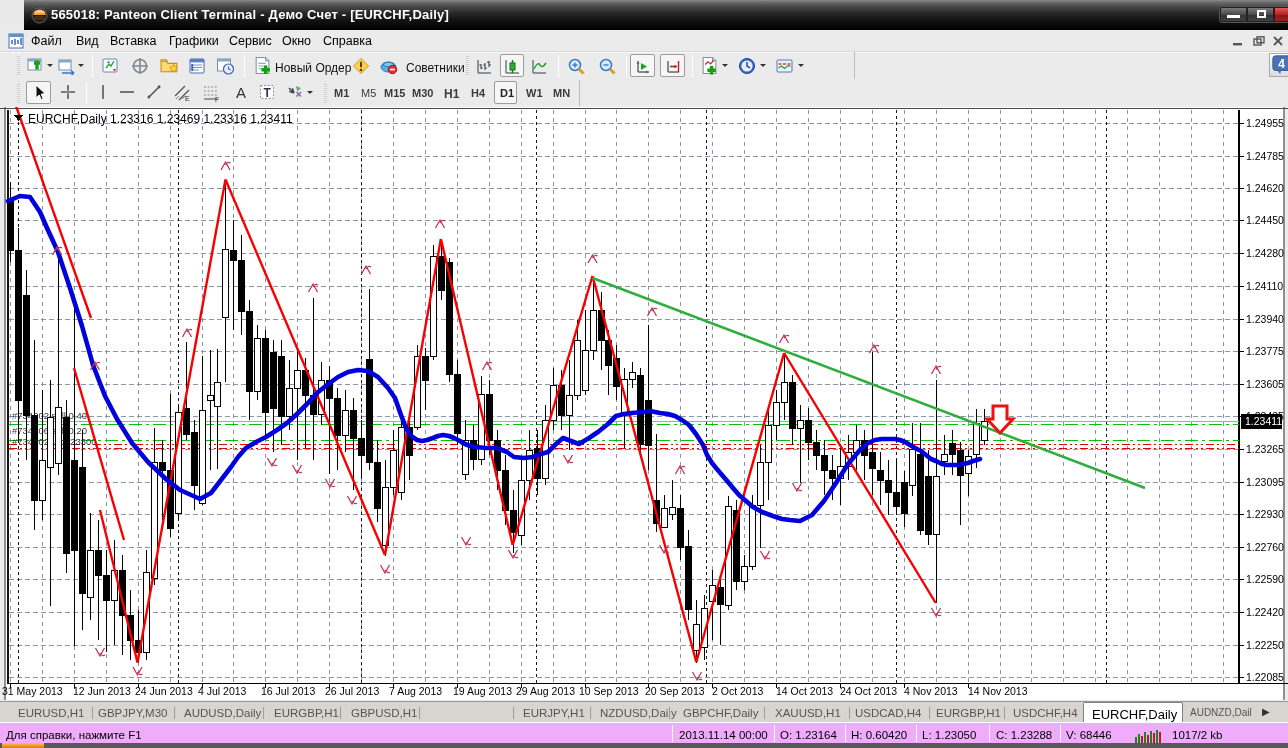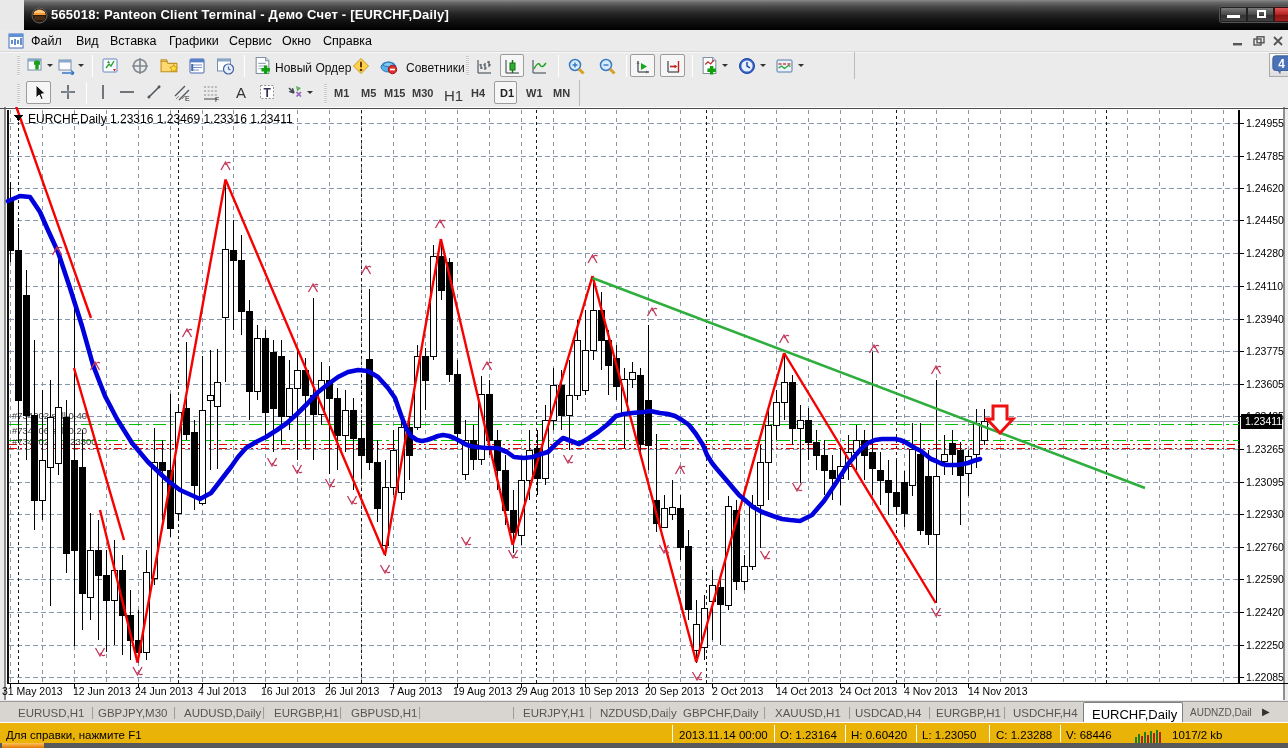--- a/index.html
+++ b/index.html
@@ -2,21 +2,21 @@
 <html><head><meta charset="utf-8"><style>
 *{margin:0;padding:0;box-sizing:border-box}
 body{width:1288px;height:748px;overflow:hidden;font-family:"Liberation Sans",sans-serif;background:#e9e9e9;position:relative}
 #title{position:absolute;left:0;top:0;width:1288px;height:30px;background:linear-gradient(#8a8a8a 0%,#6a6a6a 8%,#4a4a4a 22%,#262626 45%,#111 70%,#000 100%);margin-left:24px;}
 #title .txt{position:absolute;left:27px;top:7px;color:#fff;font-size:13px;font-weight:bold;letter-spacing:.2px}
 #menu{position:absolute;left:0;top:30px;width:1288px;height:22px;background:#ebebeb;border-bottom:1px solid #d8d8d8}
 #menu span{position:absolute;top:4px;font-size:12.5px;color:#000}
 #toolbg{position:absolute;left:0;top:52px;width:1288px;height:55px;background:#ebebeb;border-top:1px solid #f8f8f8}
 #tools{position:absolute;left:14px;top:0;width:1288px;height:107px}
 #tabs{position:absolute;left:0;top:701px;width:1288px;height:21px;background:#d8d5d0;border-top:1px solid #9a9a9a}
-#status{position:absolute;left:0;top:722px;width:1288px;height:21px;background:#eab308;border-top:1px solid #fff}
+#status{position:absolute;left:0;top:722px;width:1288px;height:21px;background:#f0abfc;border-top:1px solid #fff}
 #bottom{position:absolute;left:0;top:743px;width:1288px;height:5px;background:#58595b}
 </style></head><body>
 <div id="title">
  <svg style="position:absolute;left:7px;top:7px" width="17" height="17" viewBox="0 0 17 17">
       <circle cx="8.5" cy="8.5" r="7.5" fill="#2a1a10" stroke="#666"></circle>
       <path d="M2 8 a 7 7 0 0 1 13 0 z" fill="#f79b2e"></path>
       <path d="M2.5 6 a 7 7 0 0 1 12 0 z" fill="#fdc87e"></path>
       <rect x="3" y="9" width="11" height="4" rx="1.5" fill="#4a2d16"></rect>
     </svg>
  <span class="txt">565018: Panteon Client Terminal - Демо Счет - [EURCHF,Daily]</span>
@@ -220,24 +220,24 @@
       <text x="5.5" y="14" font-size="12" font-weight="bold" fill="#335" font-family="Liberation Sans,sans-serif">T</text>
     </svg>
     <svg style="position:absolute;left:272px;top:83px" width="19" height="19" viewBox="0 0 19 19">
       <path d="M3 5 l5 5 M8 10 l-1.6 -4.8 M8 10 l-4.8 -1.6" stroke="#404850" stroke-width="1.5" fill="none"></path>
       <path d="M15 9 l-4.5 4.5 m0 -4.5 l4.5 4.5" stroke="#9060c0" stroke-width="1.6"></path>
       <path d="M10 3 l5 2 -3.8 3.6 z" fill="#60b060"></path>
     </svg>
     <div style="position:absolute;left:293px;top:91px;width:0;height:0;border-left:3.2px solid transparent;border-right:3.2px solid transparent;border-top:3.6px solid #333"></div>
     <div style="position:absolute;left:310px;top:84px;width:3px;height:20px;background:repeating-linear-gradient(180deg,#c8c8c8 0,#c8c8c8 1px,#f4f4f4 1px,#f4f4f4 2px)"></div>
     <span style="position:absolute;left:320px;top:87px;font-size:11px;font-weight:bold;color:#3a3a3a">M1</span>
-    <span style="position:absolute;left:347px;top:87px;font-size:11px;font-weight:bold;color:#3a3a3a">M5</span>
+    <span style="position:absolute;left:347px;top:87px;font-size:11px;font-weight:normal;color:#3a3a3a">M5</span>
     <span style="position:absolute;left:370px;top:87px;font-size:11px;font-weight:bold;color:#3a3a3a">M15</span>
     <span style="position:absolute;left:398px;top:87px;font-size:11px;font-weight:bold;color:#3a3a3a">M30</span>
-    <span style="position:absolute;left:430px;top:87px;font-size:15px;font-weight:normal;color:#3a3a3a">H1</span>
+    <span style="position:absolute;left:430px;top:87px;font-size:12px;font-weight:bold;color:#3a3a3a">H1</span>
     <span style="position:absolute;left:457px;top:87px;font-size:11px;font-weight:bold;color:#3a3a3a">H4</span>
     <span style="position:absolute;left:512px;top:87px;font-size:11px;font-weight:bold;color:#3a3a3a">W1</span>
     <span style="position:absolute;left:539px;top:87px;font-size:11px;font-weight:bold;color:#3a3a3a">MN</span>
     <div style="position:absolute;left:480px;top:81px;width:23px;height:23px;background:#f6f6f6;border:1px solid #9c9c9c;border-radius:2px"></div>
     <span style="position:absolute;left:486px;top:87px;font-size:11px;font-weight:bold;color:#222">D1</span>
     <div style="position:absolute;left:565px;top:80px;width:1px;height:26px;background:#bbb"></div>
   </div>
 <svg width="1288" height="593" viewBox="0 107 1288 593" shape-rendering="crispEdges" style="position:absolute;top:107px;left:0">
     <rect x="0" y="107" width="1288" height="593" fill="#ffffff"></rect>
     <rect x="0" y="107" width="4" height="593" fill="#ececec"></rect>

